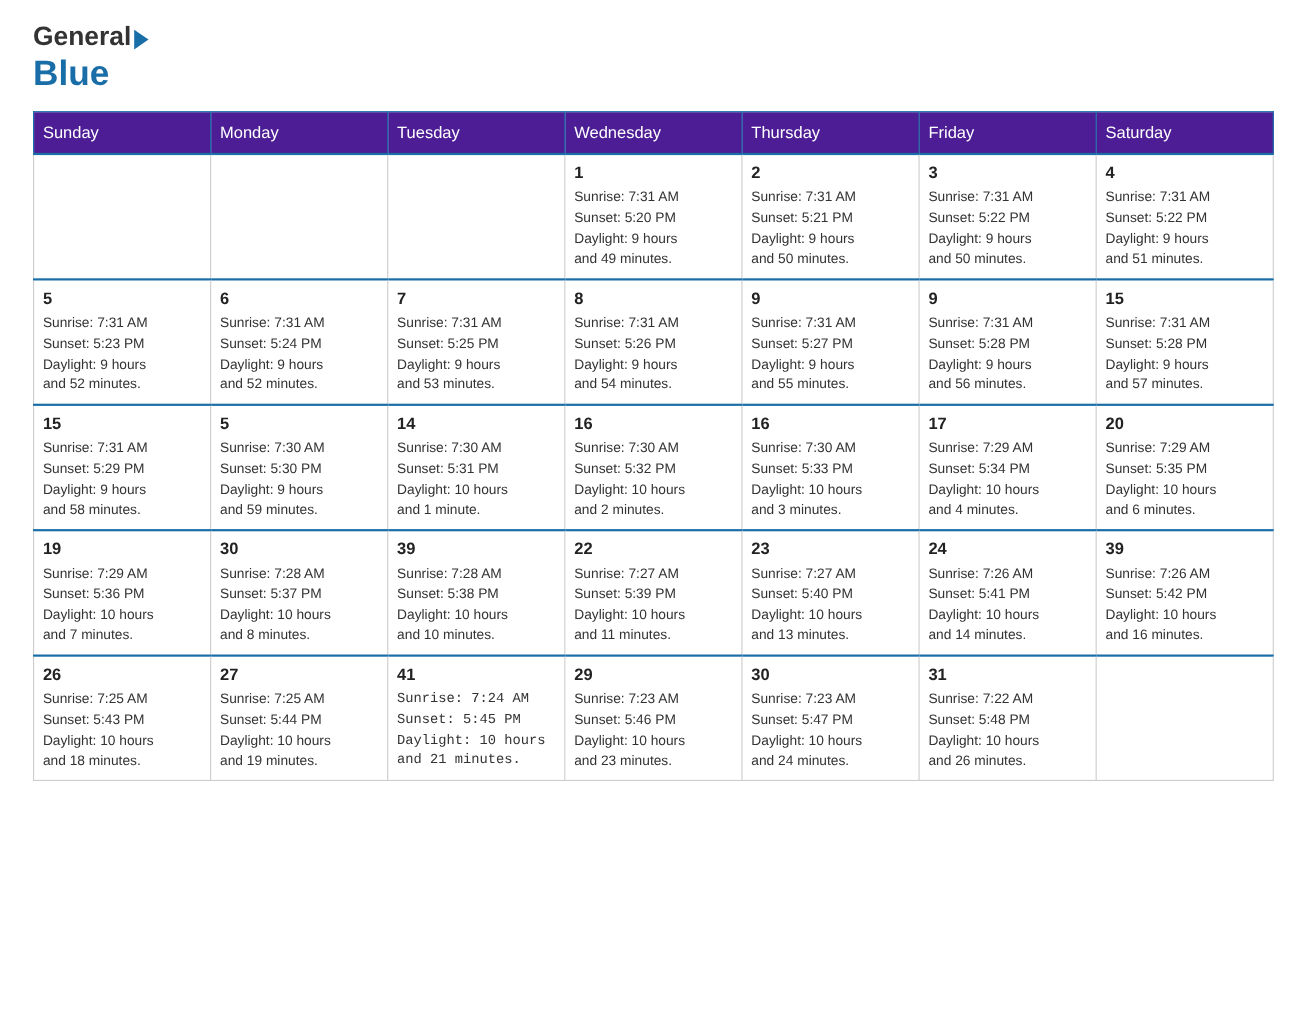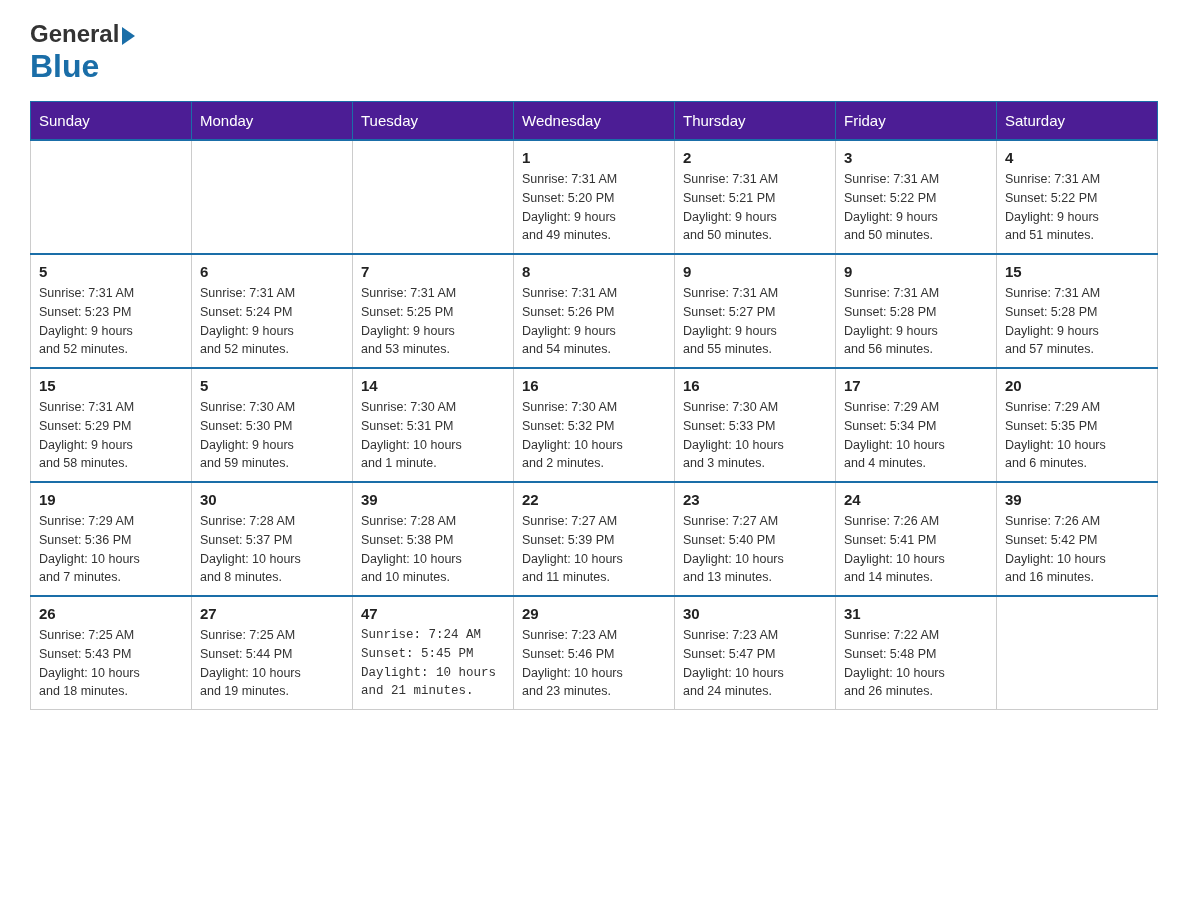--- a/index.html
+++ b/index.html
@@ -353,21 +353,21 @@
           <div class="cell-content">
             <span class="day-num">27</span>
             <div class="day-info" style="white-space: pre-line;">Sunrise: 7:25 AM
 Sunset: 5:44 PM
 Daylight: 10 hours
 and 19 minutes.</div>
           </div>
         </td>
         <td>
           <div class="cell-content">
-            <span class="day-num">47</span>
+            <span class="day-num">41</span>
             <div class="day-info" style="white-space: pre-line; font-family: Liberation Mono, monospace;">Sunrise: 7:24 AM
 Sunset: 5:45 PM
 Daylight: 10 hours
 and 21 minutes.</div>
           </div>
         </td>
         <td>
           <div class="cell-content">
             <span class="day-num">29</span>
             <div class="day-info" style="white-space: pre-line;">Sunrise: 7:23 AM

